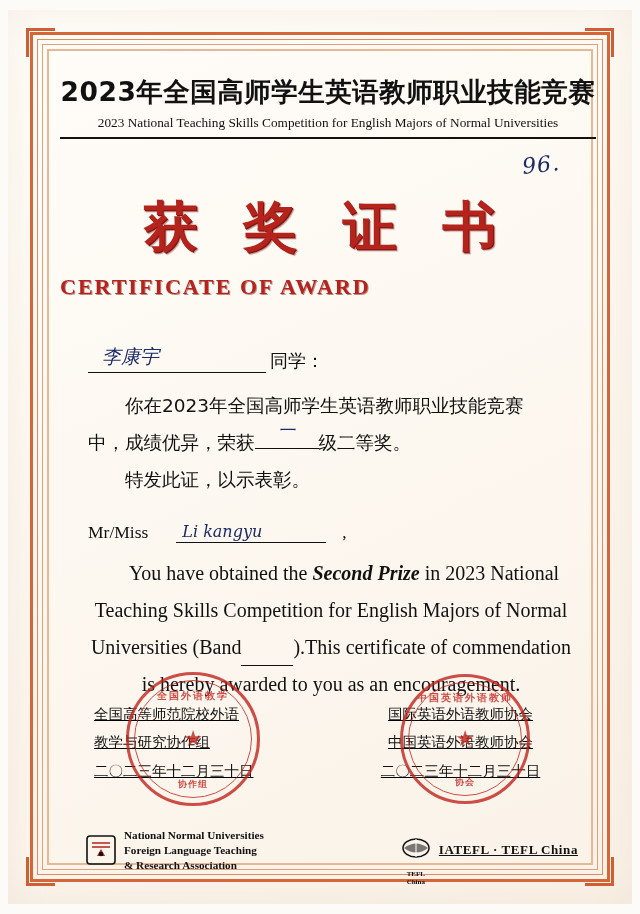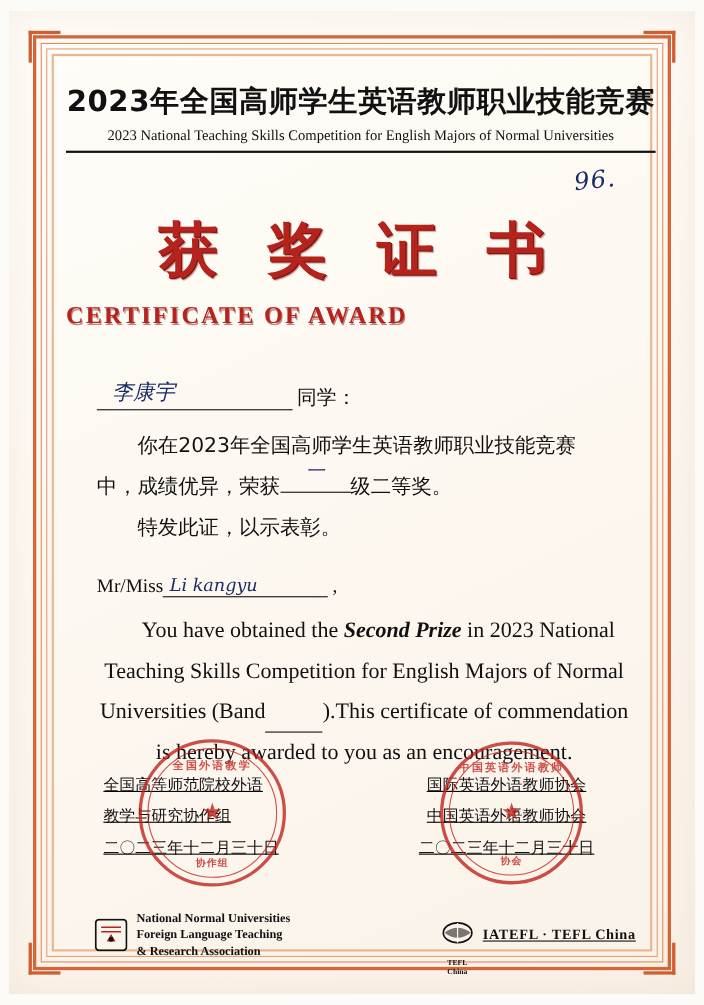--- a/index.html
+++ b/index.html
@@ -179,28 +179,29 @@
     bottom: 1px;
     font-size: 17px;
   }
 
   .mrmiss {
     margin-top: 22px;
     font-size: 17.5px;
     font-family: "Liberation Serif", serif;
     display: flex;
     align-items: flex-end;
+    gap: 12px;
   }
   .mrmiss .blank {
     position: relative;
     display: inline-block;
     width: 150px;
     height: 22px;
     border-bottom: 1.5px solid #111;
-    margin-left: 0;
+    margin-left: 16px;
   }
   .mrmiss .blank .hw { position: absolute; left: 6px; bottom: 1px; font-size: 16px; }
   .mrmiss .comma { margin-left: 4px; }
 
   .para-en {
     font-family: "Liberation Serif", serif;
     font-size: 20px;
     line-height: 1.85;
     margin-top: 12px;
     text-align: center;

